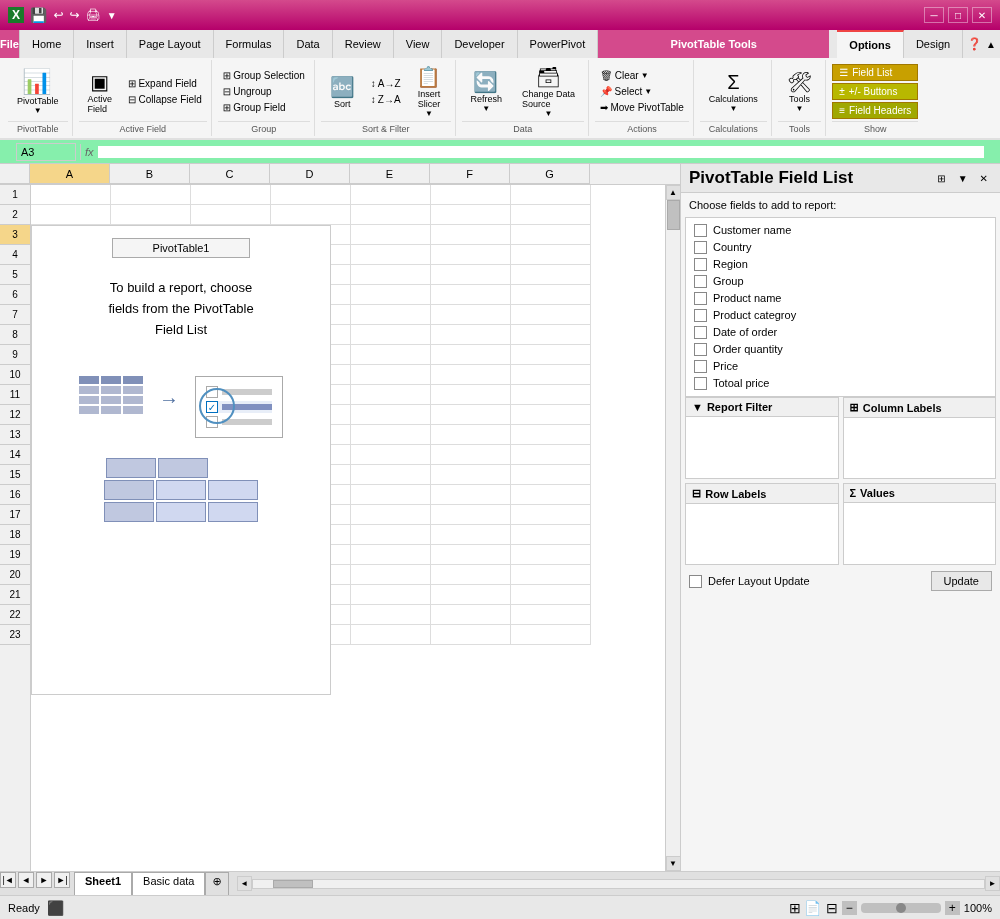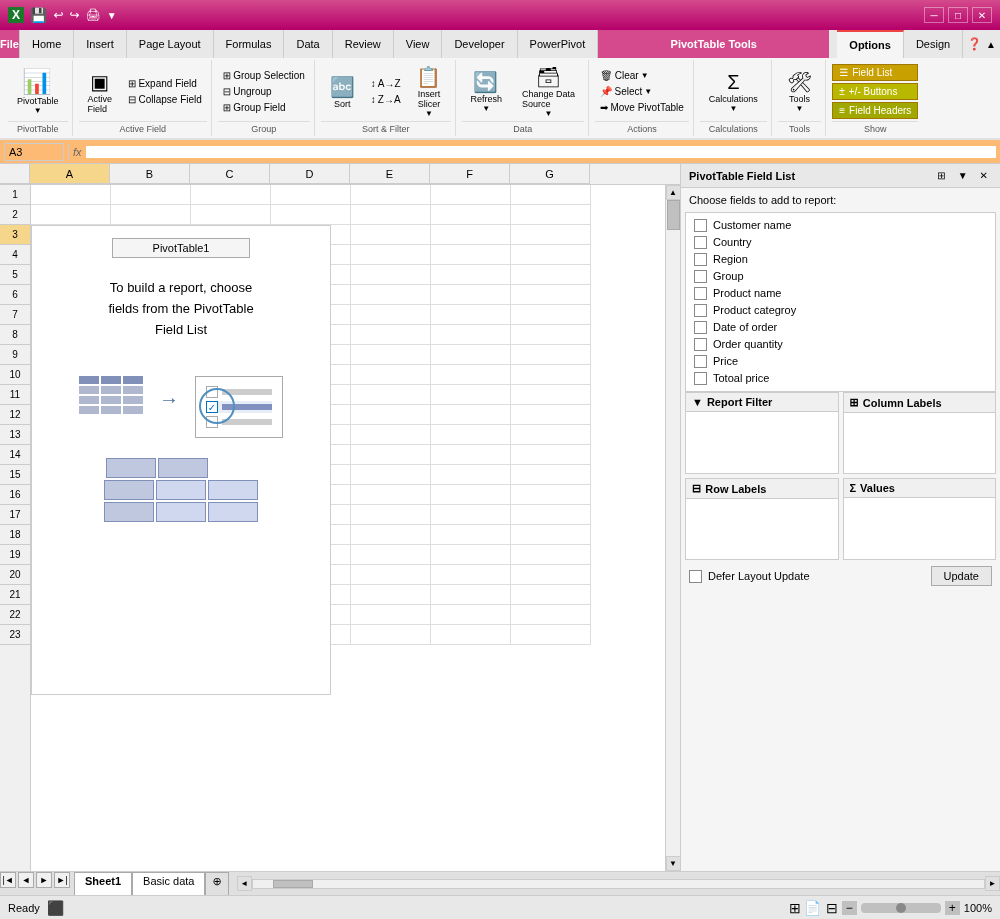--- a/index.html
+++ b/index.html
@@ -24,21 +24,21 @@
     .ribbon-tab.file { background: #d44a8c; color: white; font-weight: bold; padding: 4px 0; }
 
     
     .show-group { display: flex; flex-direction: column; gap: 2px; }
     .show-btn { background: #c8a000; color: white; border: 1px solid #a07800; padding: 2px 6px; font-size: 10px; cursor: pointer; display: flex; align-items: center; gap: 4px; white-space: nowrap; }
     .show-btn.field-list { background: #c8a000; }
     .show-btn.pm-buttons { background: #b8b800; }
     .show-btn.field-headers { background: #a0a800; }
 
     
-    .formula-bar { display: flex; align-items: center; background: #fdba74; border-bottom: 1px solid #ccc; height: 24px; padding: 0 4px; gap: 4px; }
+    .formula-bar { display: flex; align-items: center; background: #86efac; border-bottom: 1px solid #ccc; height: 24px; padding: 0 16px; gap: 4px; }
     .cell-ref { border: 1px solid #ccc; width: 60px; height: 18px; padding: 0 4px; font-size: 11px; display: flex; align-items: center; }
     .formula-divider { width: 1px; height: 16px; background: #ccc; }
     .fx-label { font-size: 11px; font-style: italic; color: #666; }
     .formula-input { flex: 1; border: none; outline: none; font-size: 11px; }
 
     
     .main-area { display: flex; height: calc(919px - 30px - 80px - 24px - 28px - 24px); }
 
     
     .spreadsheet { flex: 1; display: flex; flex-direction: column; overflow: hidden; background: white; }
@@ -57,21 +57,21 @@
 
     
     .v-scrollbar { width: 15px; background: #f0f0f0; border-left: 1px solid #ccc; display: flex; flex-direction: column; align-items: center; }
     .scroll-arrow { width: 15px; height: 15px; background: #e0e0e0; border: 1px solid #ccc; display: flex; align-items: center; justify-content: center; cursor: pointer; font-size: 8px; }
     .scroll-track { flex: 1; width: 15px; background: #f0f0f0; }
     .scroll-thumb { width: 13px; height: 30px; background: #c0c0c0; border: 1px solid #aaa; margin: 0 1px; }
 
     
     .field-list-panel { width: 320px; background: #f5f5f5; border-left: 1px solid #ccc; display: flex; flex-direction: column; }
     .panel-header { background: #e8e8e8; border-bottom: 1px solid #ccc; padding: 4px 8px; display: flex; align-items: center; justify-content: space-between; }
-    .panel-title { font-size: 11px; font-weight: bold; }
+    .panel-title { font-size: 17px; font-weight: bold; }
     .panel-controls { display: flex; gap: 4px; }
     .panel-btn { background: none; border: 1px solid transparent; padding: 1px 3px; cursor: pointer; font-size: 10px; }
 
     .field-list-header { padding: 6px 8px; font-size: 11px; }
     .field-list-items { flex: 0 0 auto; background: white; border: 1px solid #ccc; margin: 0 4px; padding: 4px; }
     .field-item { display: flex; align-items: flex-start; gap: 6px; padding: 2px 4px; font-size: 11px; }
     .field-checkbox { width: 13px; height: 13px; border: 1px solid #888; background: white; display: flex; align-items: center; justify-content: center; }
 
     .drag-areas-header { padding: 6px 8px 2px; font-size: 11px; }
     .drag-areas { display: grid; grid-template-columns: 1fr 1fr; gap: 4px; margin: 0 4px; }

